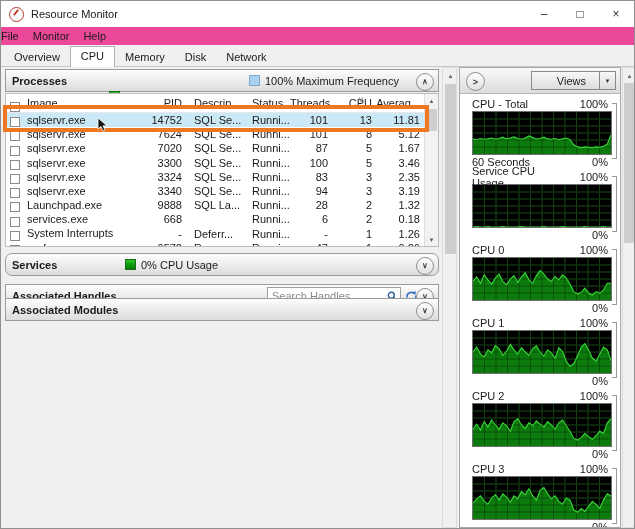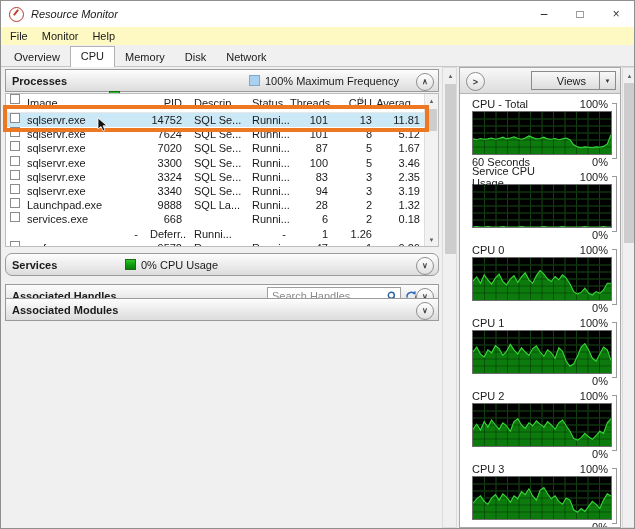--- a/index.html
+++ b/index.html
@@ -1,44 +1,44 @@
 <!DOCTYPE html>
 <html><head>
 <meta charset="utf-8">
 <style>
   html,body{margin:0;padding:0;}
   body{width:635px;height:529px;overflow:hidden;font-family:"Liberation Sans",sans-serif;font-size:11px;color:#1a1a1a;background:#fff;}
   #app{position:relative;width:633px;height:527px;border:1px solid #8f8f8f;background:#f0f0f0;overflow:hidden;}
 
   
-  .titlebar{position:absolute;top:0;left:0;right:0;height:26px;background:#fff;display:flex;align-items:center;padding-left:8px;box-sizing:border-box;font-style:italic;}
+  .titlebar{position:absolute;top:0;left:0;right:0;height:26px;background:#fff;display:flex;align-items:center;padding-left:8px;box-sizing:border-box;}
   .appicon{width:13px;height:13px;border-radius:50%;border:1.5px solid #b43a2e;position:relative;margin-right:7px;background:#fff;flex:0 0 auto;}
   .appicon::after{content:"";position:absolute;left:5px;top:1px;width:2px;height:7px;background:#c0392b;transform:rotate(38deg);}
   .winbtns{position:absolute;top:0;right:0;height:26px;display:flex;}
   .wbtn{width:36px;height:26px;display:flex;align-items:center;justify-content:center;font-size:12px;color:#333;cursor:default;}
-  .menubar{position:absolute;top:26px;left:0;right:0;height:18px;background:#fef9c3;display:flex;align-items:center;padding-left:9px;gap:14px;box-sizing:border-box;}
+  .menubar{position:absolute;top:26px;left:0;right:0;height:18px;background:#ec4899;display:flex;align-items:center;gap:14px;box-sizing:border-box;}
   .tabbar{position:absolute;top:44px;left:0;right:0;height:22px;background:#f0f0f0;border-bottom:1px solid #c6c6c6;display:flex;align-items:flex-end;padding-left:3px;box-sizing:border-box;}
   .tab{padding:3px 10px 3px;color:#1a1a1a;position:relative;}
   .tab.active{background:#fff;border:1px solid #b2b2b2;border-bottom:none;padding-bottom:5px;margin-bottom:-1px;z-index:2;}
 
   
   .section-bar{position:absolute;left:4px;width:434px;height:23px;background:linear-gradient(#fdfdfd,#dcdcdc);border:1px solid #9b9b9b;display:flex;align-items:center;padding:0 6px;box-sizing:border-box;}
   .sec-title{font-weight:bold;}
   .legend{position:absolute;display:flex;align-items:center;gap:5px;}
   .legend-square{width:11px;height:11px;border:1px solid #555;box-sizing:border-box;flex:0 0 auto;}
   .chev-btn{position:absolute;right:4px;top:3px;width:16px;height:16px;border-radius:50%;border:1px solid #8f8f8f;background:linear-gradient(#ffffff,#dfdfdf);display:flex;align-items:center;justify-content:center;font-size:8px;font-weight:bold;color:#444;line-height:1;}
 
   
   .ptable{position:absolute;left:4px;top:92px;width:434px;height:154px;background:#fff;border:1px solid #bcbcbc;box-sizing:border-box;overflow:hidden;}
   .thead{position:relative;display:grid;grid-template-columns:136px 44px 58px 46px 42px 44px 48px;height:18px;line-height:18px;border-bottom:1px solid #e8e8e8;color:#222;}
   .trow{display:grid;grid-template-columns:136px 44px 58px 46px 42px 44px 48px;height:14.2px;line-height:14.2px;}
   .trow.selected{background:#cbe8f6;}
   .c{overflow:hidden;white-space:nowrap;padding-left:8px;}
   .c.r{text-align:right;padding-right:4px;padding-left:0;}
-  .c-img{display:flex;align-items:flex-start;padding-left:4px;}
+  .c-img{display:flex;align-items:flex-end;padding-left:4px;}
   .cb{width:10px;height:10px;border:1px solid #8a8a8a;background:#fff;margin-right:7px;flex:0 0 auto;box-sizing:border-box;}
   .sortglyph{position:absolute;left:352px;top:-3px;font-size:8px;color:#888;}
   .vscroll{position:absolute;top:0;right:0;bottom:0;width:14px;background:#f2f2f2;border-left:1px solid #dedede;box-sizing:border-box;}
   .sarrow{position:absolute;left:0;width:13px;height:13px;display:flex;align-items:center;justify-content:center;font-size:6px;color:#606060;}
   .sthumb{position:absolute;left:1px;width:11px;background:#cdcdcd;border-radius:1px;}
 
   
   .outer-scroll{position:absolute;width:15px;background:#f0f0f0;border:1px solid #dcdcdc;box-sizing:border-box;}
 
   
@@ -211,20 +211,24 @@
             <span>services.exe</span>
           </div>
           <div class="c r">668</div>
           <div class="c"></div>
           <div class="c">Runni...</div>
           <div class="c r">6</div>
           <div class="c r">2</div>
           <div class="c r">0.18</div>
         </div>
         <div class="trow">
+          <div class="c c-img">
+            <span class="cb"></span>
+            <span>System Interrupts</span>
+          </div>
           <div class="c r">-</div>
           <div class="c">Deferr...</div>
           <div class="c">Runni...</div>
           <div class="c r">-</div>
           <div class="c r">1</div>
           <div class="c r">1.26</div>
         </div>
         <div class="trow">
           <div class="c c-img">
             <span class="cb"></span>

